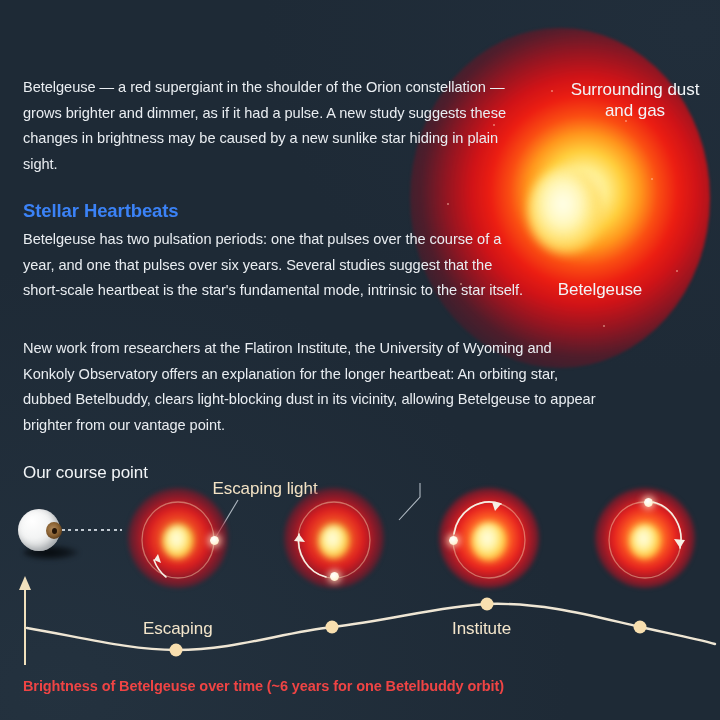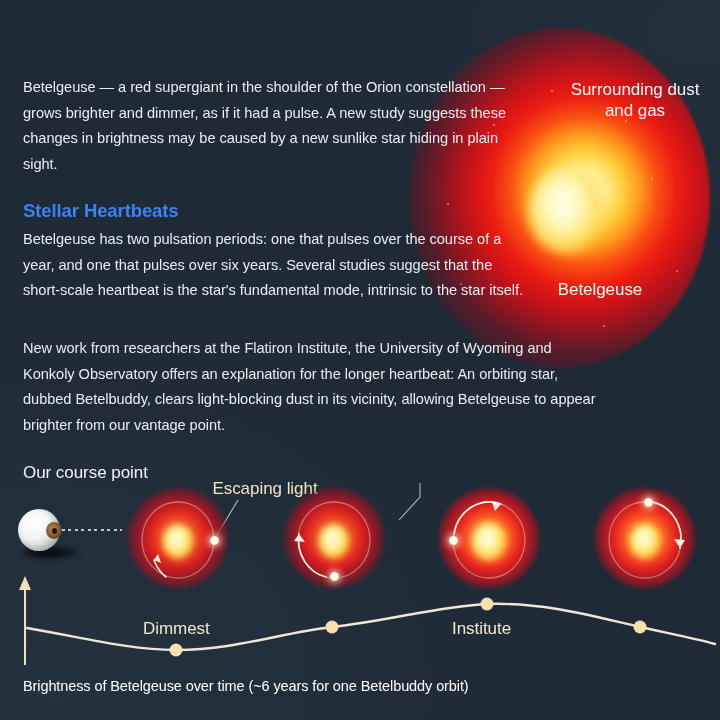--- a/index.html
+++ b/index.html
@@ -135,23 +135,24 @@
   .lbl-escaping  { left: 210px; top: 463px; width: 110px; text-align: center; margin-top: 16px; }
   .lbl-orbiting  { left: 355px; top: 463px; width: 190px; }
   .lbl-dimmest   { left: 143px; top: 619px; color:#f4e6cb; }
   .lbl-brightest { left: 452px; top: 619px; color:#f4e6cb; }
 
   .caption {
     position: absolute;
     left: 23px;
     top: 678px;
     font-size: 14.5px;
-    color: #ffffff;
+    color: #ef4444;
     letter-spacing: -0.1px;
     z-index: 3;
+    font-weight: bold;
   }
 
   
   .eye-wrap { position: absolute; left: 16px; top: 505px; width: 60px; height: 60px; z-index: 3; }
   .eye-shadow {
     position: absolute;
     left: 7px; top: 40px;
     width: 56px; height: 15px;
     border-radius: 50%;
     background: radial-gradient(ellipse at 45% 50%, rgba(6,9,12,0.95) 0%, rgba(8,12,16,0.7) 45%, rgba(20,28,36,0) 78%);
@@ -340,18 +341,18 @@
       <path d="M 27 63 C 80 72, 130 85, 176 85 C 235 85, 280 68, 332 62
                C 388 56, 440 41, 487 39 C 545 37, 596 52, 640 62 C 672 69, 698 74, 715 79" fill="none" stroke="#efe6d4" stroke-width="2.4" stroke-linecap="round"></path>
 
       <circle cx="176" cy="85" r="6.5" fill="#f8dfaf"></circle>
       <circle cx="332" cy="62" r="6.5" fill="#f8dfaf"></circle>
       <circle cx="487" cy="39" r="6.5" fill="#f8dfaf"></circle>
       <circle cx="640" cy="62" r="6.5" fill="#f8dfaf"></circle>
     </svg>
   </div>
 
-  <div class="lbl lbl-dimmest">Dimmest</div>
+  <div class="lbl lbl-dimmest">Escaping</div>
   <div class="lbl lbl-brightest">Institute</div>
 
   <div class="caption">Brightness of Betelgeuse over time (~6 years for one Betelbuddy orbit)</div>
 
 </div>
 
 </body></html>

